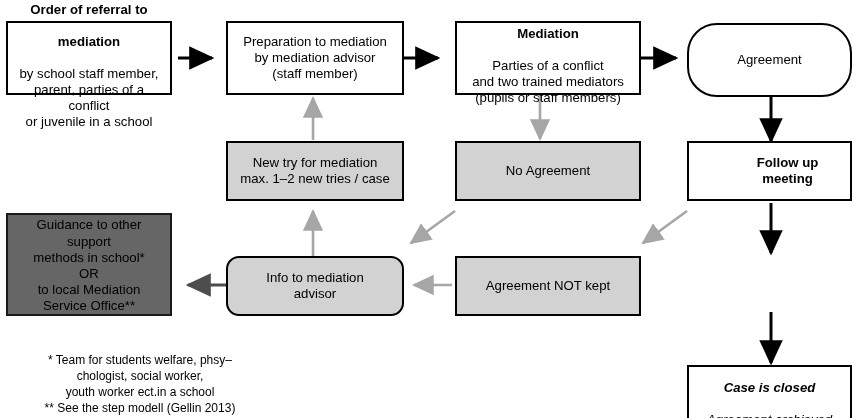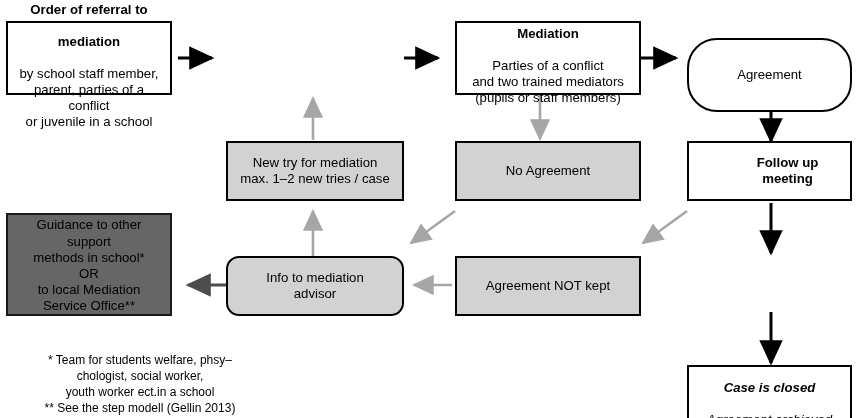--- a/index.html
+++ b/index.html
@@ -139,31 +139,36 @@
   <div class="node-box" style="left:6px; top:6px; width:166px; height:74px;">
     <div class="node-text">
       <span class="title-line">Order of referral to</span>
       <span class="title-line">mediation</span>
       <span>by school staff member,
 parent, parties of a conflict
 or juvenile in a school</span>
     </div>
   </div>
 
+  <div class="node-box" style="left:226px; top:6px; width:178px; height:74px;">
+    <div class="node-text">Preparation to mediation
+by mediation advisor
+(staff member)</div>
+  </div>
 
   <div class="node-box" style="left:455px; top:6px; width:186px; height:74px;">
     <div class="node-text">
       <span class="title-line">Mediation</span>
       <span>Parties of a conflict
 and two trained mediators
 (pupils or staff members)</span>
     </div>
   </div>
 
-  <div class="node-box" style="left:687px; top:23px; width:165px; height:74px;border-radius:30px;">
+  <div class="node-box" style="left:687px; top:8px; width:165px; height:74px;border-radius:30px;">
     <div class="node-text">Agreement</div>
   </div>
 
   <div class="node-box fill-light" style="left:226px; top:126px; width:178px; height:60px;">
     <div class="node-text">New try for mediation
 max. 1–2 new tries / case</div>
   </div>
 
   <div class="node-box fill-light" style="left:455px; top:126px; width:186px; height:60px;">
     <div class="node-text">No Agreement</div>

